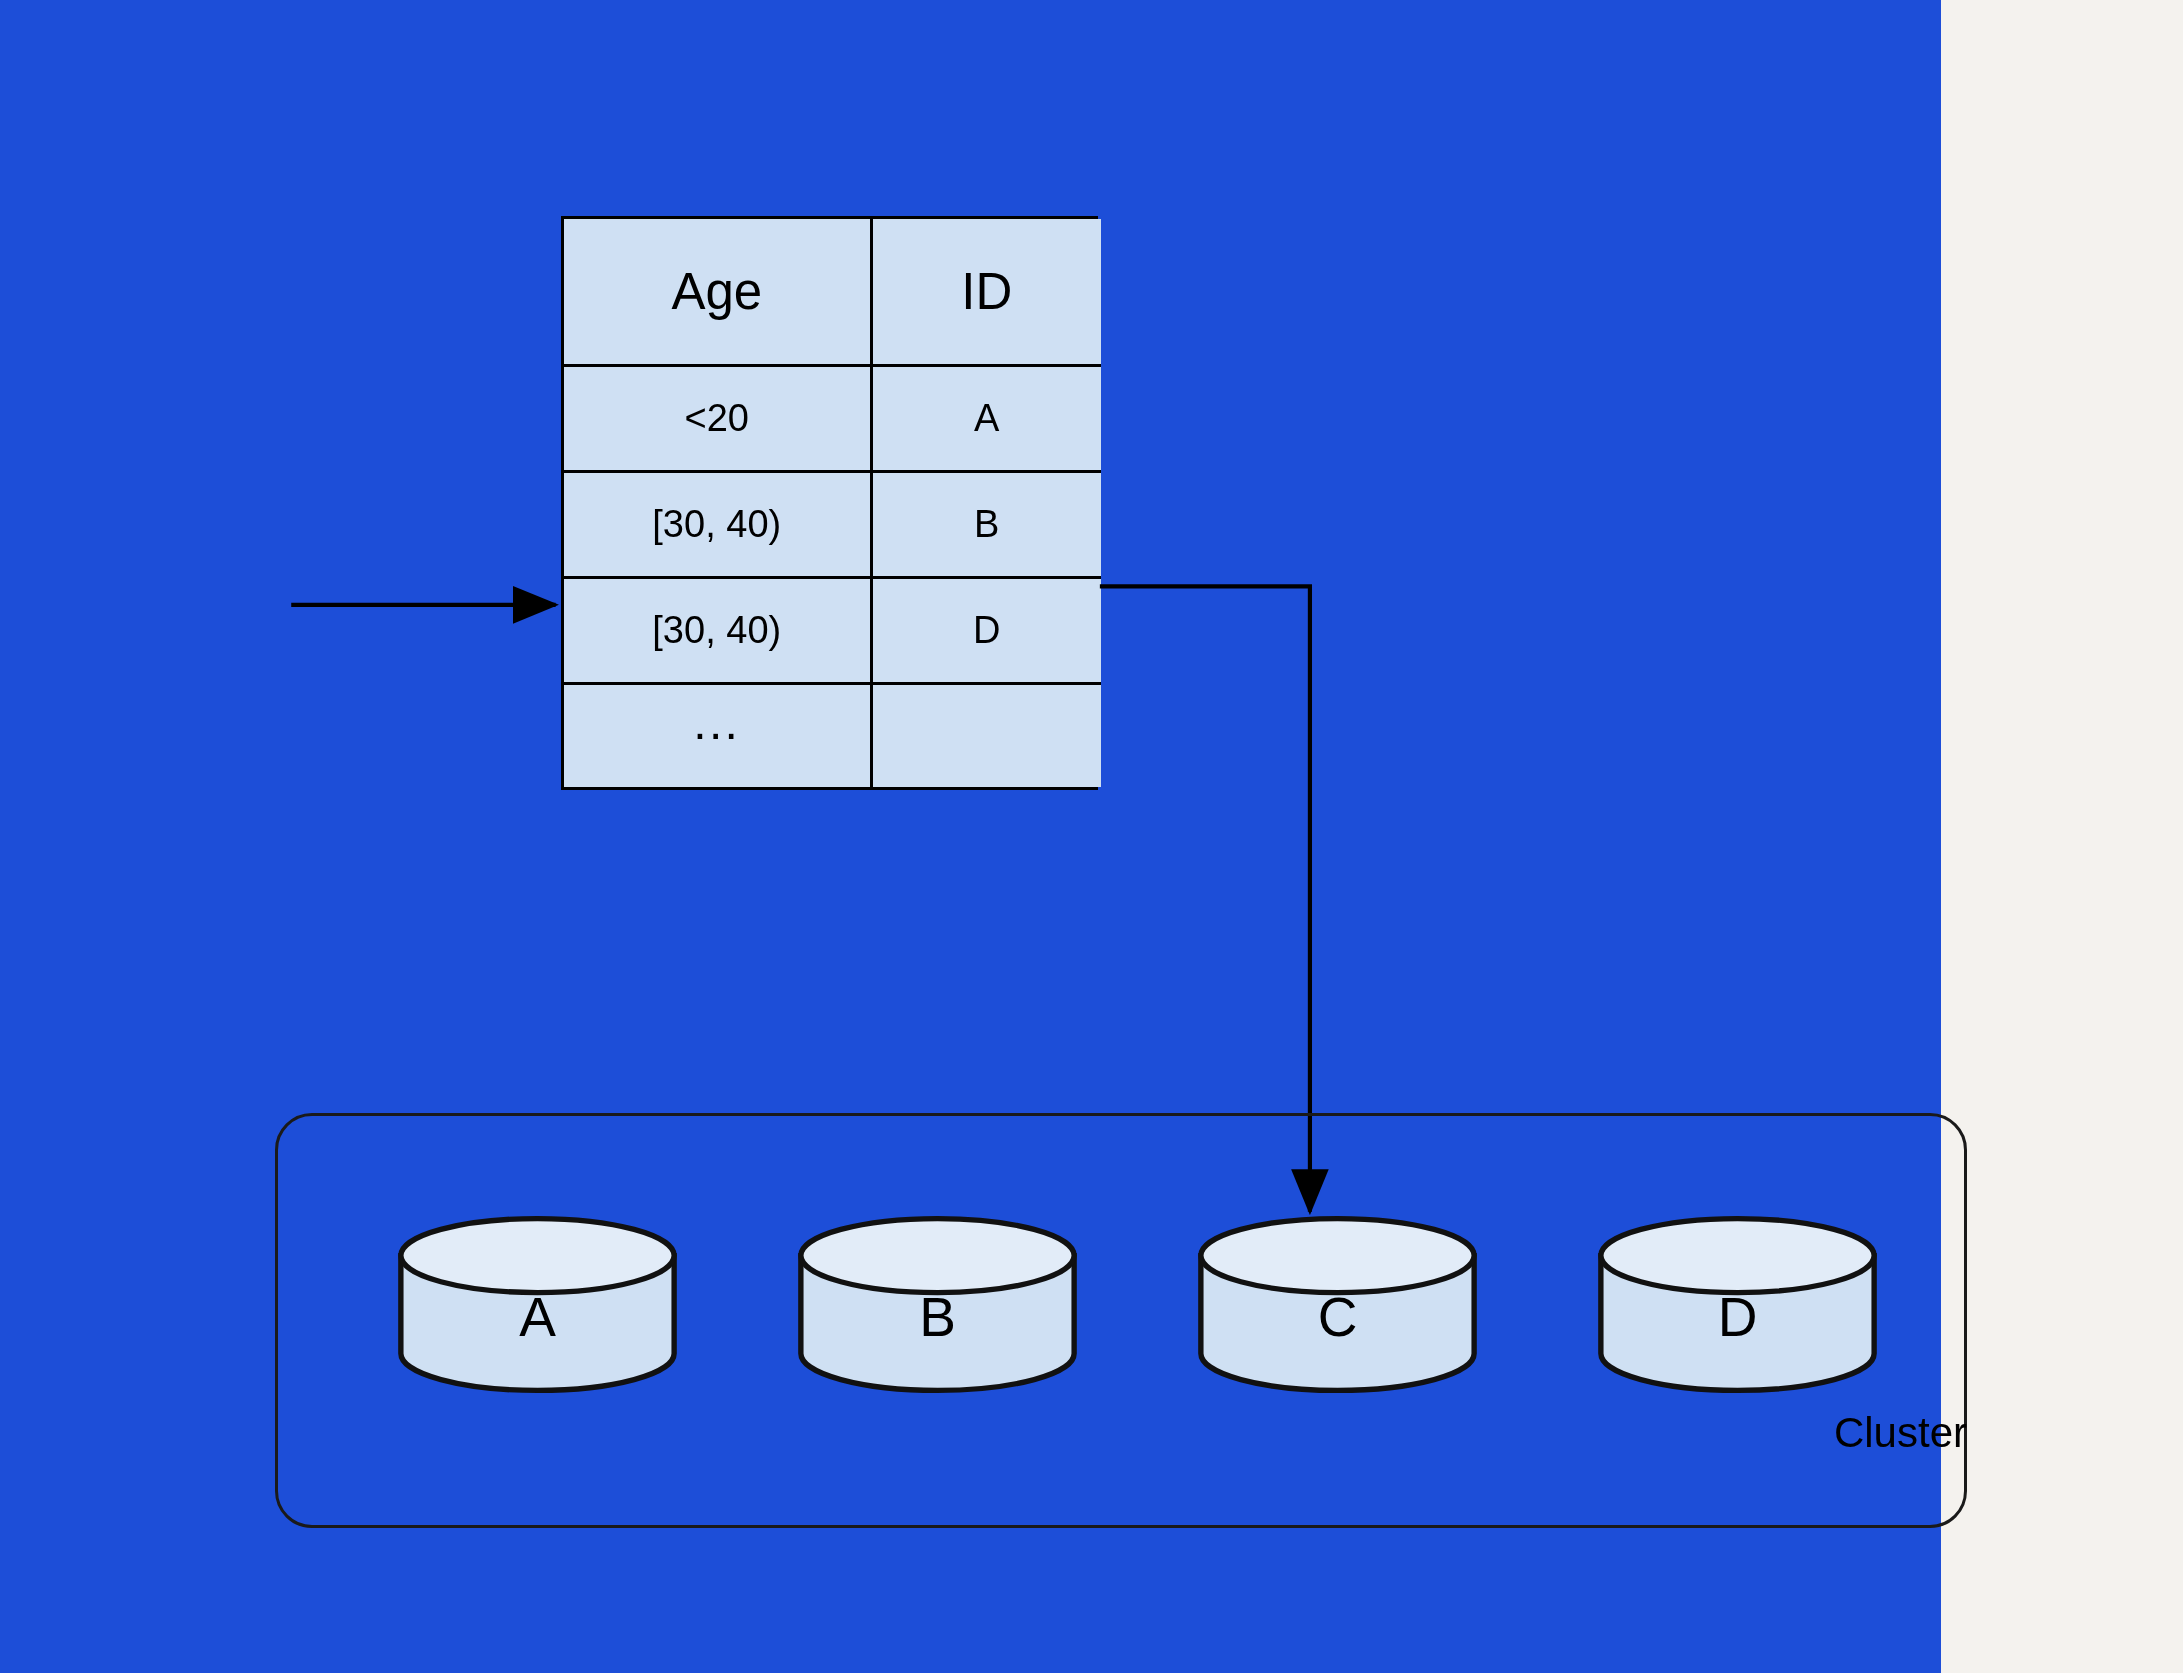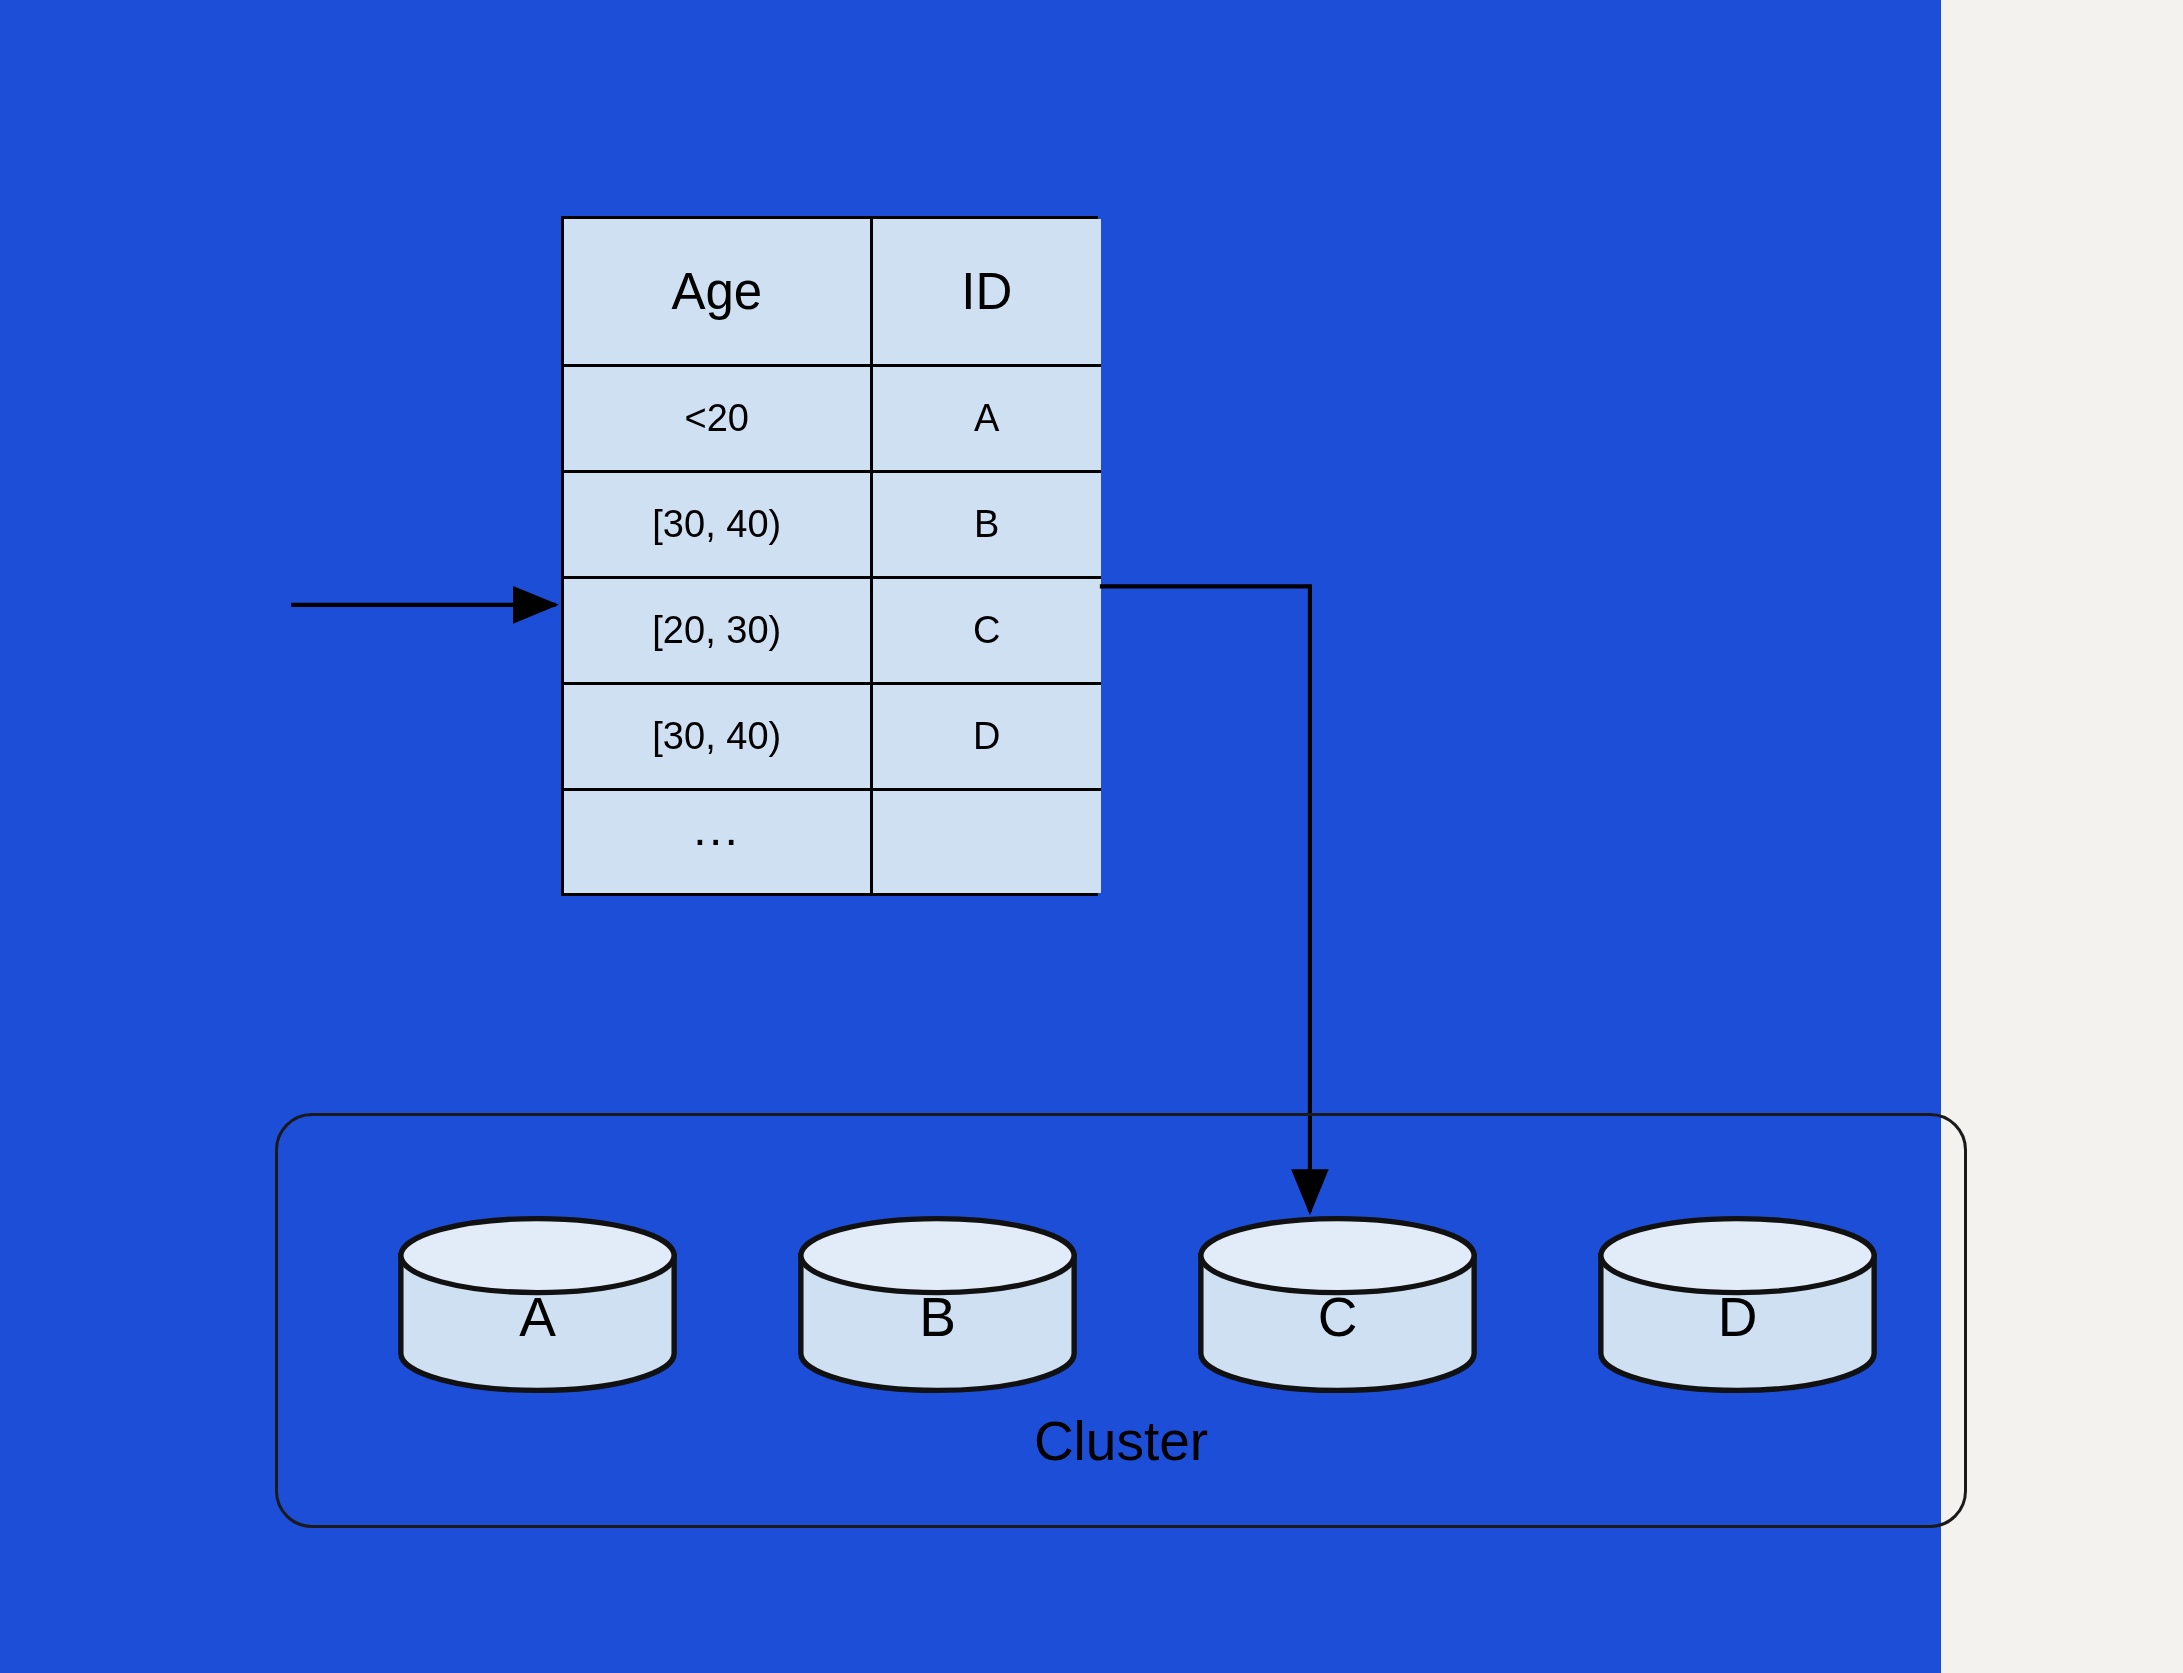--- a/index.html
+++ b/index.html
@@ -96,22 +96,22 @@
     border-radius: 37px;
     box-sizing: border-box;
     background: transparent;
   }
 
   .cluster-label {
     position: absolute;
     left: 275px;
     top: 1409px;
     width: 1692px;
-    text-align: center;
-    font-size: 55px;
+    text-align: right;
+    font-size: 42px;
     color: #000000;
     font-family: "Liberation Sans", sans-serif;
   }
 
   
   .db-node {
     position: absolute;
     width: 281px;
     height: 179px;
     top: 1215px;
@@ -155,24 +155,20 @@
         </tr>
         <tr>
           <td class="body-cell">&lt;20</td>
           <td class="body-cell">A</td>
         </tr>
         <tr>
           <td class="body-cell">[30, 40)</td>
           <td class="body-cell">B</td>
         </tr>
         <tr>
-          <td class="body-cell">[20, 30)</td>
-          <td class="body-cell">C</td>
-        </tr>
-        <tr>
           <td class="body-cell">[30, 40)</td>
           <td class="body-cell">D</td>
         </tr>
         <tr>
           <td class="ellipsis-cell">...</td>
           <td class="ellipsis-cell"></td>
         </tr>
       </tbody>
     </table>
   </div>

